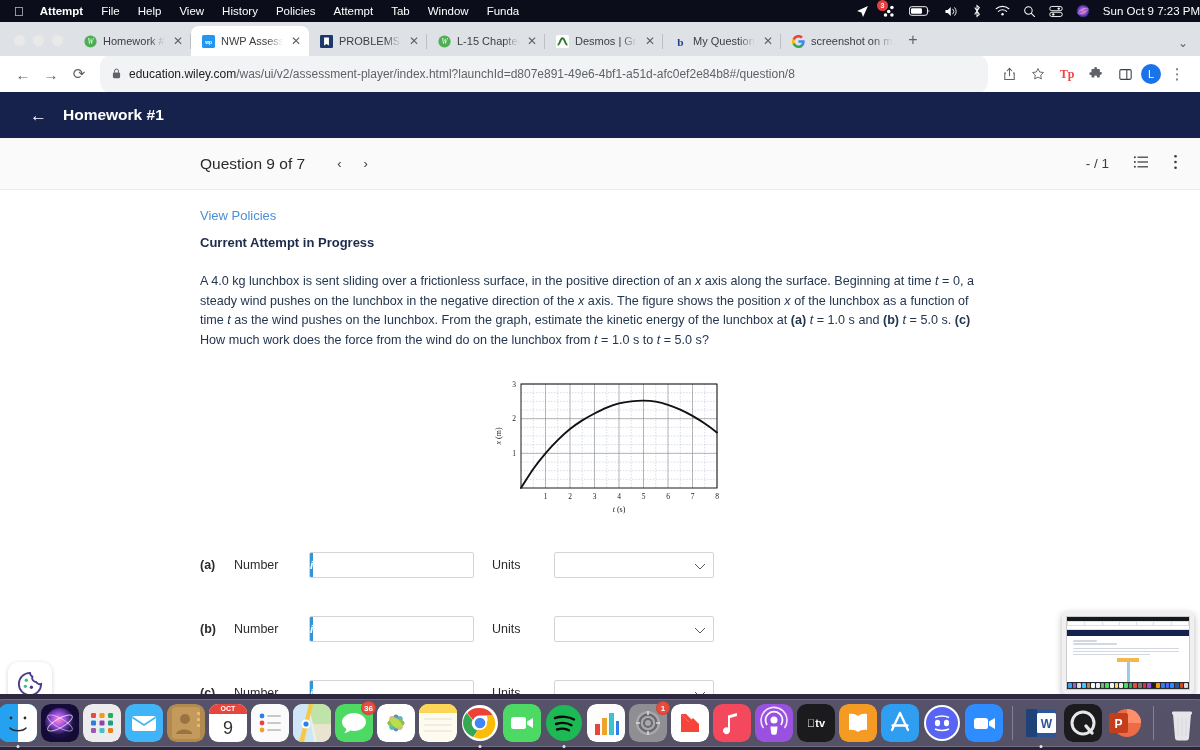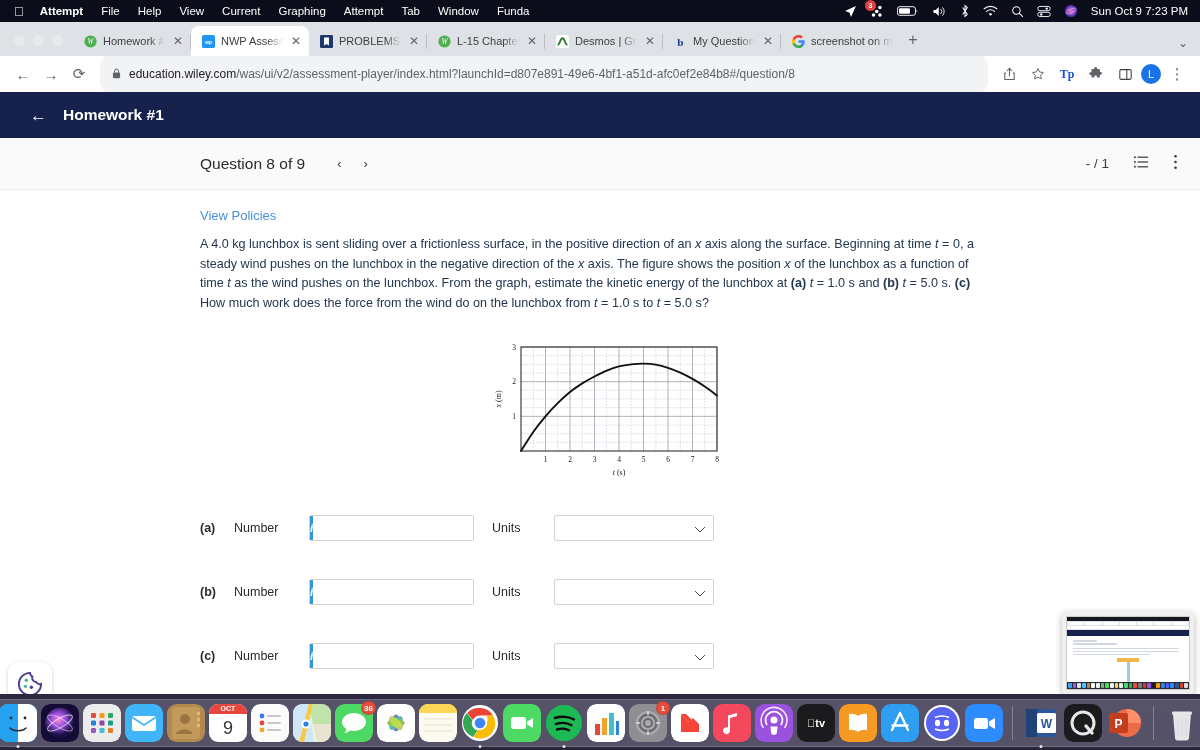--- a/index.html
+++ b/index.html
@@ -14,21 +14,21 @@
   
   .menubar {
     position: absolute; top: 0; left: 0; width: 1200px; height: 22px;
     background: #0b0d1a; color: #ffffff;
     display: flex; align-items: center;
     font-size: 11.5px;
   }
   .menubar .apple { margin-left: 14px; margin-right: 16px; font-size: 13px; line-height: 1; }
   .menubar .mi { margin-right: 18px; white-space: nowrap; }
   .menubar .mi.bold { font-weight: bold; }
-  .menubar .right { margin-left: auto; display: flex; align-items: center; gap: 13px; padding-right: 12px; }
+  .menubar .right { margin-left: auto; display: flex; align-items: center; gap: 13px; }
   .mb-ico { display: inline-flex; align-items: center; justify-content: center; position: relative; }
   .mb-badge {
     position: absolute; top: -4px; left: -5px;
     background: #e0403f; color: #fff; border-radius: 50%;
     font-size: 7px; width: 11px; height: 11px; line-height: 11px; text-align: center;
     font-weight: bold;
   }
   .mb-time { font-size: 11.5px; white-space: nowrap; }
 
   
@@ -184,22 +184,22 @@
 </style>
 </head>
 <body>
 
 <div class="menubar">
   <span class="apple"></span>
   <span class="mi bold">Attempt</span>
   <span class="mi">File</span>
   <span class="mi">Help</span>
   <span class="mi">View</span>
-  <span class="mi">Current</span>
-  <span class="mi">Graphing</span>
+  <span class="mi">History</span>
+  <span class="mi">Policies</span>
   <span class="mi">Attempt</span>
   <span class="mi">Tab</span>
   <span class="mi">Window</span>
   <span class="mi">Funda</span>
 
   <div class="right">
     <span class="mb-ico">
       <svg width="13" height="13" viewBox="0 0 24 24">
           <path d="M22 2 2 11l8 3 3 8z" fill="#fff"></path>
         </svg>
@@ -385,21 +385,21 @@
             <path d="M7 1.5 4.4 4.3M7 1.5l2.6 2.8M7 1.5v8.5" stroke="#5f6368" stroke-width="1.2" fill="none" stroke-linecap="round"></path>
             <path d="M3 7H1.6v7.2h10.8V7H11" stroke="#5f6368" stroke-width="1.2" fill="none"></path>
           </svg>
       </span>
       <span class="tb-btn">
         <svg width="14" height="14" viewBox="0 0 16 16">
             <path d="m8 1.8 1.9 3.9 4.3.6-3.1 3 .7 4.3L8 11.6l-3.8 2 .7-4.3-3.1-3 4.3-.6z" fill="none" stroke="#5f6368" stroke-width="1.1"></path>
           </svg>
       </span>
       <span class="tb-btn">
-        <span style="color:#1d4ed8;font-weight:bold;font-size:12px;font-family:'Liberation Serif',serif;">T<span style="font-size:12px;">p</span></span>
+        <span style="color:#ef4444;font-weight:bold;font-size:12px;font-family:'Liberation Serif',serif;">T<span style="font-size:12px;">p</span></span>
       </span>
       <span class="tb-btn">
         <svg width="14" height="14" viewBox="0 0 16 16">
             <path d="M6 1.6a1.6 1.6 0 0 1 3.2 0v.8h2.4a.8.8 0 0 1 .8.8v2.4h.8a1.6 1.6 0 1 1 0 3.2h-.8v2.4a.8.8 0 0 1-.8.8H9.2v-.8a1.6 1.6 0 0 0-3.2 0v.8H3.6a.8.8 0 0 1-.8-.8V9.2H2a1.6 1.6 0 1 1 0-3.2h.8V3.2a.8.8 0 0 1 .8-.8H6z" fill="#5f6368"></path>
           </svg>
       </span>
       <span class="tb-btn">
         <svg width="13" height="13" viewBox="0 0 16 16">
             <rect x="1" y="2" width="14" height="12" rx="1.6" fill="none" stroke="#3c4043" stroke-width="1.3"></rect>
             <rect x="9.5" y="2" width="5.5" height="12" fill="#3c4043" opacity=".0"></rect>
@@ -412,21 +412,21 @@
   </div>
 
   <div class="page">
 
     <div class="app-header">
       <span class="back">←</span>
       <span class="htitle">Homework #1</span>
     </div>
 
     <div class="qbar">
-      <span class="qtitle">Question 8 of 9</span>
+      <span class="qtitle">Question 9 of 7</span>
       <span class="qnav">
         <span>‹</span>
         <span>›</span>
       </span>
       <span class="qright">
         <span>- / 1</span>
         <span>
           <svg width="16" height="14" viewBox="0 0 18 16">
               <circle cx="2" cy="2.5" r="1.1" fill="#3c3c3c"></circle>
               <rect x="5" y="1.8" width="12" height="1.4" fill="#3c3c3c"></rect>
@@ -442,20 +442,21 @@
               <circle cx="2.5" cy="9" r="1.5" fill="#3c3c3c"></circle>
               <circle cx="2.5" cy="15.5" r="1.5" fill="#3c3c3c"></circle>
             </svg>
         </span>
       </span>
     </div>
 
     <div class="sheet">
       <div class="inner">
         <a class="link-policies">View Policies</a>
+        <div class="attempt">Current Attempt in Progress</div>
         <div class="qtext">A 4.0 kg lunchbox is sent sliding over a frictionless surface, in the positive direction of an <i>x</i> axis along the surface. Beginning at time <i>t</i> = 0, a steady wind pushes on the lunchbox in the negative direction of the <i>x</i> axis. The figure shows the position <i>x</i> of the lunchbox as a function of time <i>t</i> as the wind pushes on the lunchbox. From the graph, estimate the kinetic energy of the lunchbox at <b>(a)</b> <i>t</i> = 1.0 s and <b>(b)</b> <i>t</i> = 5.0 s. <b>(c)</b> How much work does the force from the wind do on the lunchbox from <i>t</i> = 1.0 s to <i>t</i> = 5.0 s?</div>
 
         
         <div class="figwrap">
           <svg id="chart" width="250" height="150" viewBox="0 0 250 150">
               <line x1="46" y1="103.33333333333333" x2="242" y2="103.33333333333333" stroke="#9aa6c8" stroke-width="0.4" stroke-dasharray="1.5,1.5"></line>
               <line x1="46" y1="94.66666666666667" x2="242" y2="94.66666666666667" stroke="#9aa6c8" stroke-width="0.4" stroke-dasharray="1.5,1.5"></line>
               <line x1="46" y1="86" x2="242" y2="86" stroke="#9aa6c8" stroke-width="0.4" stroke-dasharray="1.5,1.5"></line>
               <line x1="46" y1="77.33333333333334" x2="242" y2="77.33333333333334" stroke="#9aa6c8" stroke-width="0.4" stroke-dasharray="1.5,1.5"></line>
               <line x1="46" y1="68.66666666666666" x2="242" y2="68.66666666666666" stroke="#9aa6c8" stroke-width="0.4" stroke-dasharray="1.5,1.5"></line>

